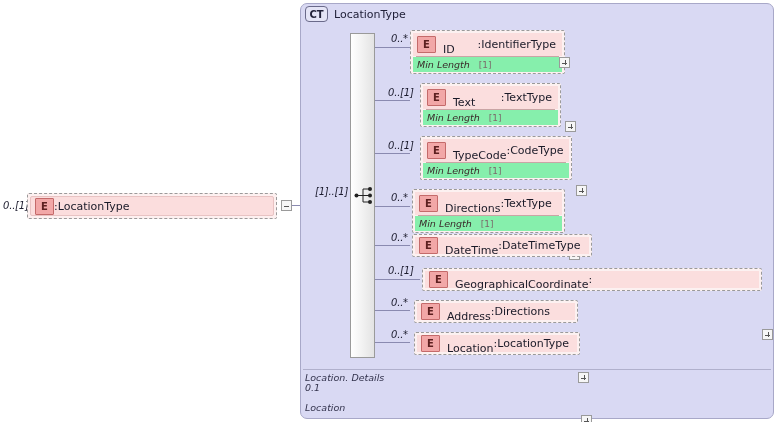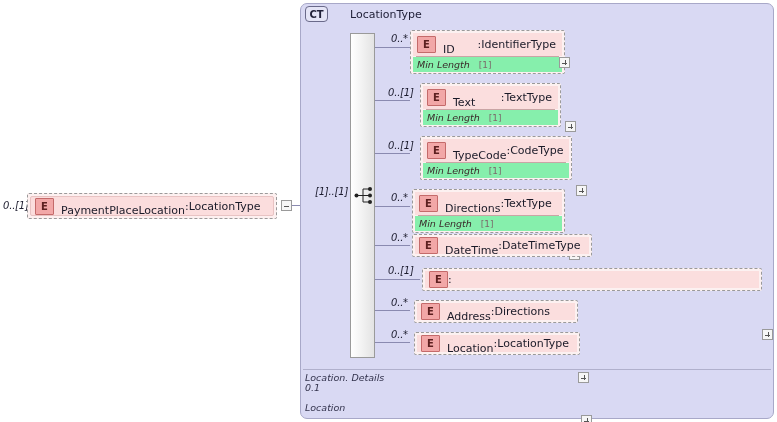--- a/index.html
+++ b/index.html
@@ -189,32 +189,31 @@
 </head>
 <body>
 
 <div id="diagram">
 
   <div class="abs card" style="left:3px; top:200px;">0..[1]</div>
 
   <div class="abs elem-outer" style="left:27px; top:193px; width:250px; height:26px;">
     <div class="elem-inner plain">
       <span class="ebadge">E</span>
-      <span class="elabel">PaymentPlaceLocation</span>
       <span class="etype"> : </span>
       <span class="etype">LocationType</span>
     </div>
   </div>
 
   <div class="abs tog" style="left:281px; top:200px;"></div>
   <div class="abs hline" style="left:292px; top:205px; width:8px;"></div>
 
   <div class="abs ct-box" style="left:300px; top:3px; width:474px; height:416px;"></div>
 
-  <div class="abs" style="left:305px; top:6px; display:flex; align-items:center; gap:22px;">
+  <div class="abs" style="left:305px; top:6px; display:flex; align-items:center; gap:6px;">
     <span class="ct-badge">CT</span>
     <span class="ct-title">LocationType</span>
   </div>
 
   <div class="abs seq-bar" style="left:350px; top:33px; width:25px; height:325px;"></div>
 
   <div class="abs card" style="left:315px; top:186px;font-style:italic;">[1]..[1]</div>
 
   <svg class="abs" style="left:354px; top:186px;" width="20" height="19" viewBox="0 0 20 19">
     <line x1="2" y1="9.5" x2="9" y2="9.5" stroke="#222" stroke-width="1"></line>
@@ -311,20 +310,21 @@
       <span class="etype">DateTimeType</span>
     </div>
   </div>
 
   <div class="abs hline" style="left:375px; top:279px; width:45px;"></div>
   <div class="abs card" style="left:388px; top:265px;">0..[1]</div>
 
   <div class="abs part" style="left:422px; top:268px; width:340px; height:23px;">
     <div class="part-main" style="height:17px;">
       <span class="ebadge">E</span>
+      <span class="elabel">GeographicalCoordinate</span>
       <span class="etype"> : </span>
     </div>
   </div>
   <div class="abs tog plus" style="left:762px; top:274px;"></div>
 
   <div class="abs hline" style="left:375px; top:310px; width:35px;"></div>
   <div class="abs card" style="left:391px; top:297px;">0..*</div>
 
   <div class="abs part" style="left:414px; top:300px; width:164px; height:23px;">
     <div class="part-main" style="height:17px;">

